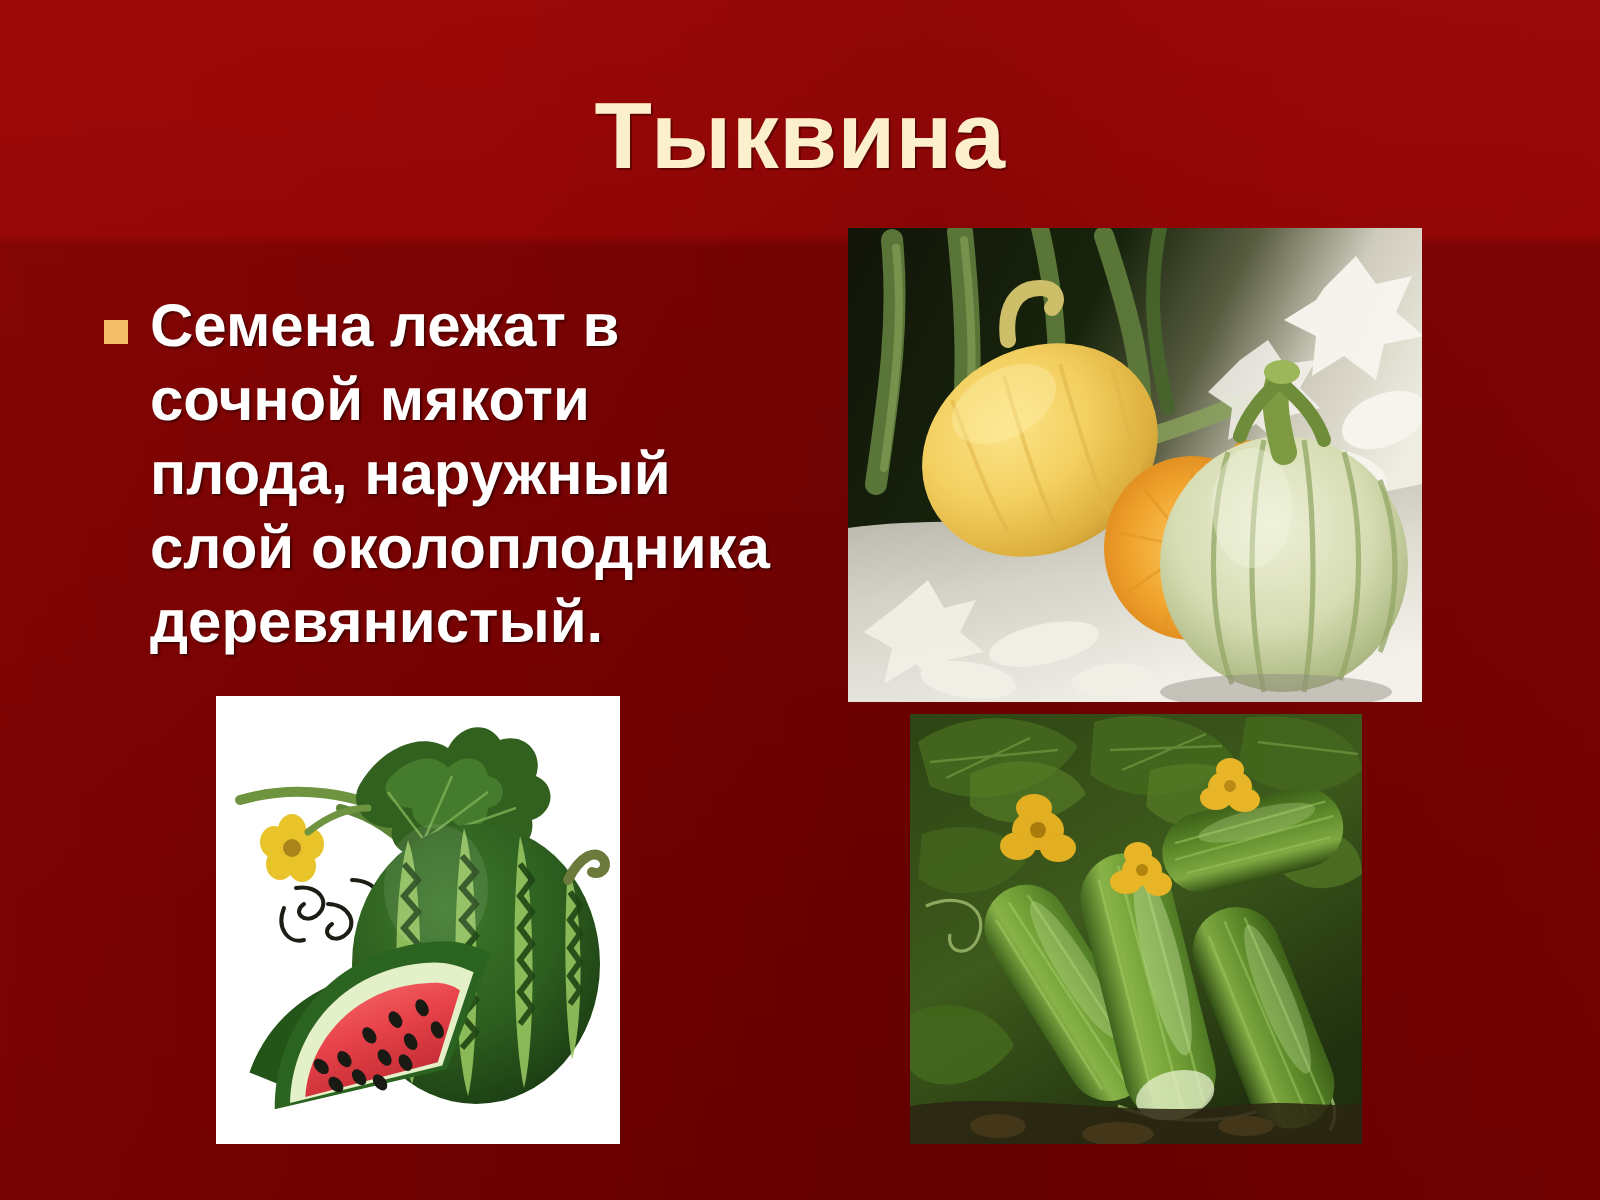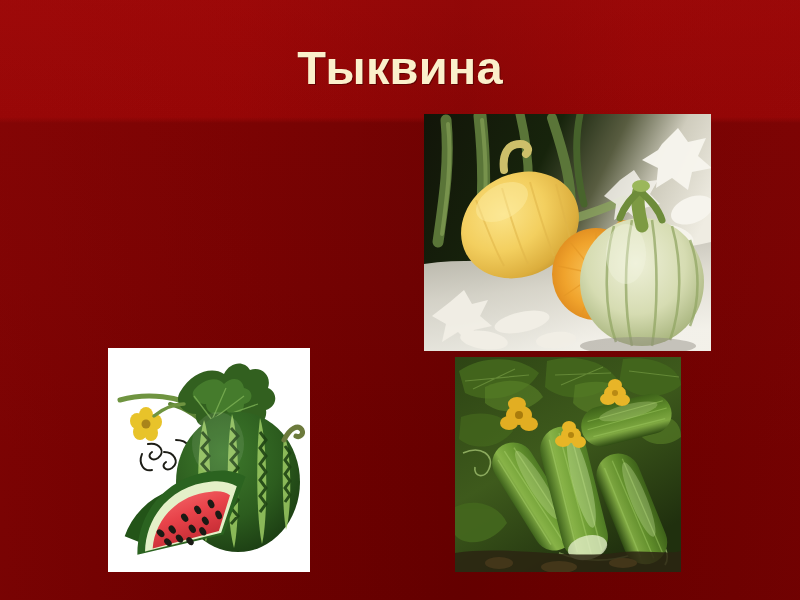--- a/index.html
+++ b/index.html
@@ -104,20 +104,30 @@
 <body>
 
 <div id="slide">
 
   <div class="bg-base"></div>
   <div class="bg-sheen"></div>
   <div class="bg-band"></div>
 
   <div id="title">Тыквина</div>
 
+  <div id="body">
+    <div class="bullet-row">
+      <span class="bullet-mark"></span>
+      <span class="bullet-text">Семена лежат в
+сочной мякоти
+плода, наружный
+слой околоплодника
+деревянистый.</span>
+    </div>
+  </div>
 
   <div class="photo" id="pic-pumpkins">
     <svg viewBox="0 0 287 237" preserveAspectRatio="none">
       <defs>
         <linearGradient id="pkBg" x1="0" y1="0" x2="1" y2="0.4">
           <stop offset="0" stop-color="#121509"></stop>
           <stop offset="0.42" stop-color="#17240c"></stop>
           <stop offset="0.62" stop-color="#585c40"></stop>
           <stop offset="0.80" stop-color="#cfccbd"></stop>
           <stop offset="1" stop-color="#efece2"></stop>

